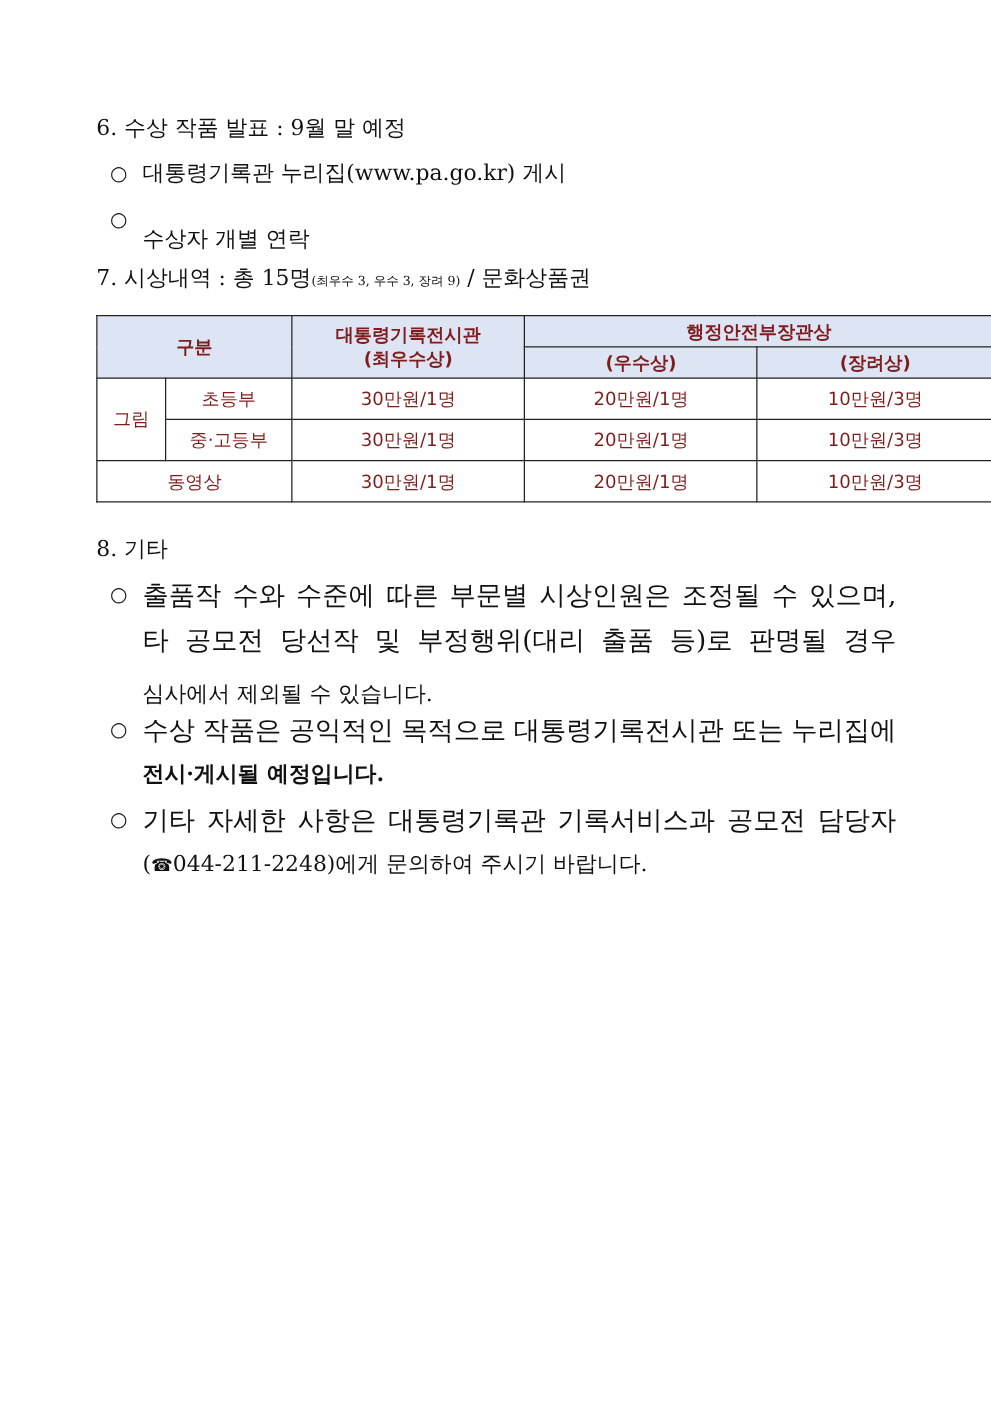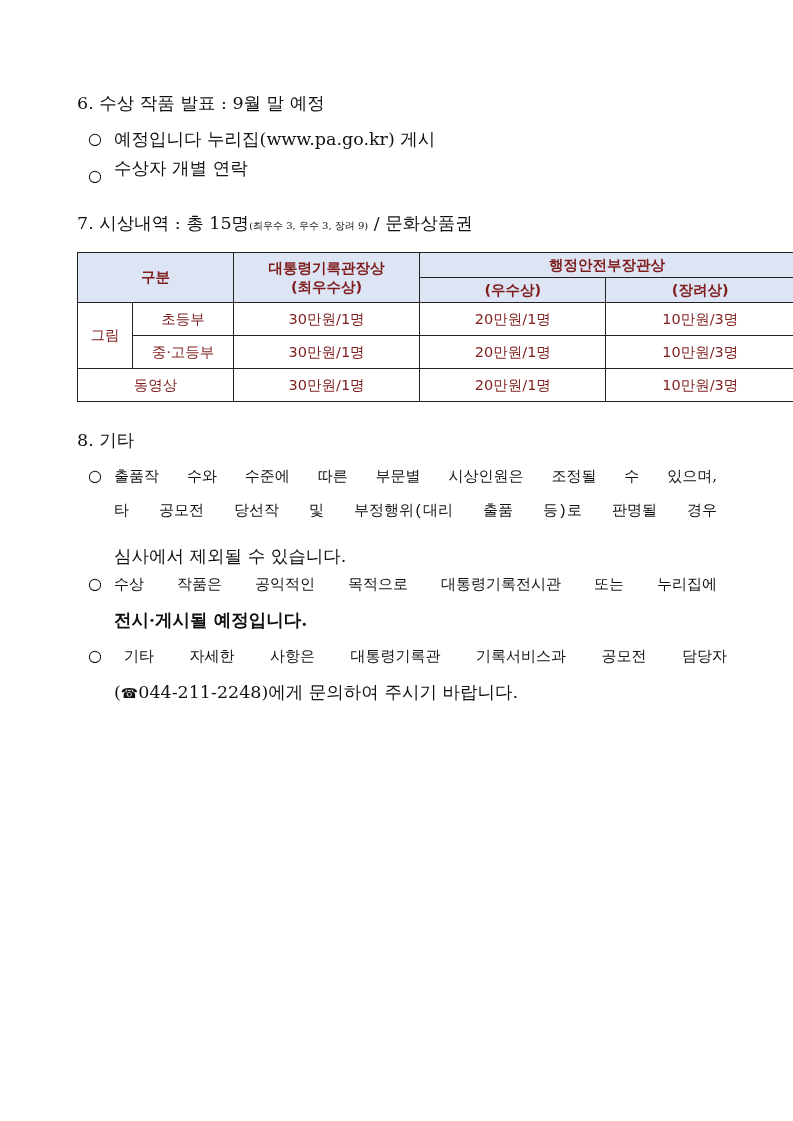--- a/index.html
+++ b/index.html
@@ -1,57 +1,57 @@
 <!DOCTYPE html>
 <html><head>
 <meta charset="utf-8">
 <style>
   html, body { margin: 0; padding: 0; background: #ffffff; }
   body { width: 793px; height: 1121px; position: relative; overflow: hidden;
          font-family: "DejaVu Serif", "Liberation Serif", serif; color: #111; }
   .line { position: absolute; font-size: 17.5px; white-space: nowrap; line-height: 24px; }
-  .just { position: absolute; font-size: 15px; line-height: 24px; text-align: justify;
+  .just { position: absolute; font-size: 21px; line-height: 24px; text-align: justify;
           text-align-last: justify; white-space: nowrap; }
   .bullet { position: absolute; font-size: 16px; line-height: 24px; font-family: "DejaVu Sans", sans-serif; }
   .small { font-size: 10px; }
   table.awards { position: absolute; left: 77px; top: 252px; width: 718px; border-collapse: collapse;
                  font-family: "DejaVu Sans", "Liberation Sans", sans-serif; font-size: 14.5px; color: #7f1d1d; }
   table.awards td { border: 1px solid #222; text-align: center; vertical-align: middle; padding: 0; }
   table.awards td.hd { background: #dde4f4; font-weight: bold; }
   table.awards tr.r-h1 td { height: 24px; }
   table.awards tr.r-h2 td { height: 24px; }
   table.awards tr.r-b td { height: 32px; }
   .phone { font-family: "DejaVu Sans", sans-serif; font-size: 14px; }
 </style>
 </head>
 <body>
 
 <div class="line" style="left:77px; top:91px;">6. 수상 작품 발표 : 9월 말 예정</div>
 <div class="bullet" style="left:88px; top:127px;">○</div>
-<div class="line" style="left:114px; top:127px;">예정입니다 누리집(www.pa.go.kr) 게시</div>
+<div class="line" style="left:114px; top:127px;">대통령기록관 누리집(www.pa.go.kr) 게시</div>
 <div class="bullet" style="left:88px; top:164px;">○</div>
-<div class="line" style="left:114px; top:156px;">수상자 개별 연락</div>
+<div class="line" style="left:114px; top:180px;">수상자 개별 연락</div>
 
 <div class="line" style="left:77px; top:211px;">
   <span>7. 시상내역 : 총 15명</span><span class="small">(최우수 3, 우수 3, 장려 9)</span><span> / 문화상품권</span>
 </div>
 
 <table class="awards">
   <colgroup>
     <col style="width:49px">
     <col style="width:90px">
     <col style="width:166px">
     <col style="width:166px">
     <col style="width:168px">
   </colgroup>
   <tbody>
       <tr class="r-h1">
     <td class="hd" colspan="2" rowspan="2">구분</td>
     <td class="hd" rowspan="2">
-      <div>대통령기록관장상</div>
+      <div>대통령기록전시관</div>
       <div>(최우수상)</div>
     </td>
     <td class="hd" colspan="2">행정안전부장관상</td>
   </tr>
   <tr class="r-h2">
     <td class="hd">(우수상)</td>
     <td class="hd">(장려상)</td>
   </tr>
   <tr class="r-b">
     <td rowspan="2">그림</td>
@@ -72,24 +72,24 @@
     <td>20만원/1명</td>
     <td>10만원/3명</td>
   </tr>
 </tbody>
   </table>
 
 <div class="line" style="left:77px; top:428px;text-align:center;">8. 기타</div>
 
 <div class="bullet" style="left:88px; top:464px;">○</div>
 <div class="just" style="left:114px; top:464px; width:603px;">출품작 수와 수준에 따른 부문별 시상인원은 조정될 수 있으며,</div>
-<div class="just" style="left:114px; top:500px; width:603px;font-family:Liberation Mono, monospace;">타 공모전 당선작 및 부정행위(대리 출품 등)로 판명될 경우</div>
+<div class="just" style="left:114px; top:500px; width:603px;">타 공모전 당선작 및 부정행위(대리 출품 등)로 판명될 경우</div>
 <div class="line" style="left:114px; top:544px;">심사에서 제외될 수 있습니다.</div>
 
 <div class="bullet" style="left:88px; top:572px;">○</div>
 <div class="just" style="left:114px; top:572px; width:603px;font-family:Liberation Serif, serif;">수상 작품은 공익적인 목적으로 대통령기록전시관 또는 누리집에</div>
 <div class="line" style="left:114px; top:608px;font-weight:bold;">전시·게시될 예정입니다.</div>
 
 <div class="bullet" style="left:88px; top:644px;">○</div>
-<div class="just" style="left:124px; top:644px; width:603px;font-family:Liberation Serif, serif;">기타 자세한 사항은 대통령기록관 기록서비스과 공모전 담당자</div>
+<div class="just" style="left:114px; top:644px; width:603px;font-family:Liberation Serif, serif;">기타 자세한 사항은 대통령기록관 기록서비스과 공모전 담당자</div>
 <div class="line" style="left:114px; top:680px;">
   <span>(</span><span class="phone">☎</span><span>044-211-2248)에게 문의하여 주시기 바랍니다.</span>
 </div>
 
 </body></html>

